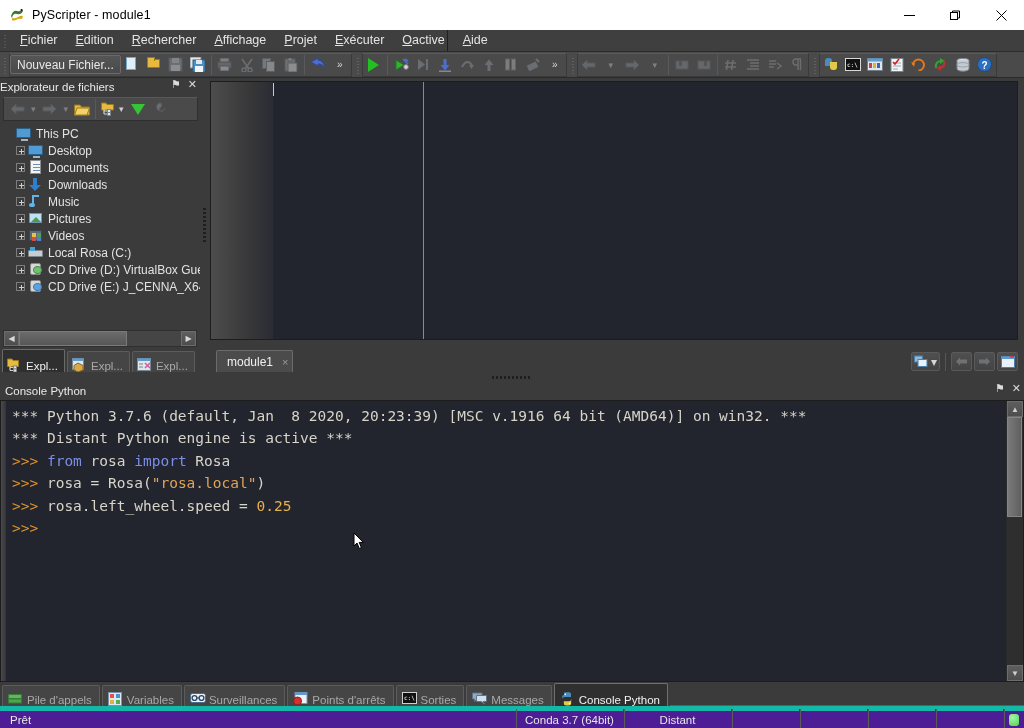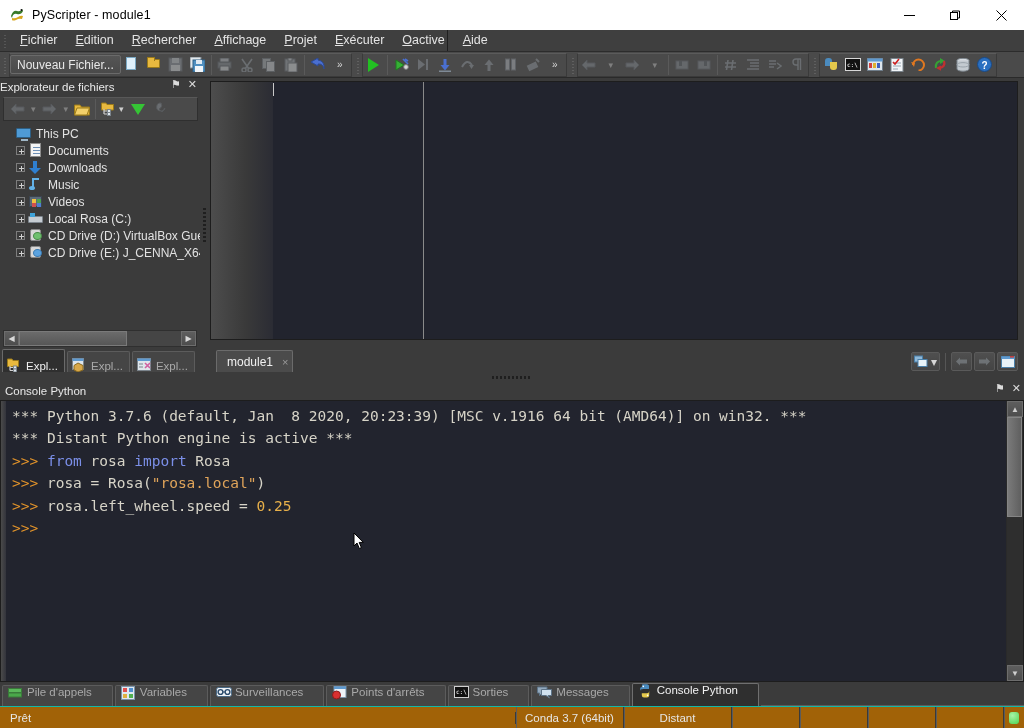--- a/index.html
+++ b/index.html
@@ -135,30 +135,30 @@
      border-left:1px solid #2a2a2a;}
   .cs-arrow { height:16px; flex:0 0 16px; display:flex; align-items:center; justify-content:center;
      background:linear-gradient(#5e5e5e,#4d4d4d); border:1px solid #6d6d6d; font-size:8px; color:#cfcfcf;}
   .cs-track { flex:1 1 auto; background:#2e2e2e; position:relative;}
   .cs-thumb { position:absolute; left:0; top:0; width:15px; height:100px;
      background:linear-gradient(to right,#7a7a7a,#5f5f5f); border:1px solid #858585;}
   .cursor-arrow { position:absolute; width:12px; height:18px; pointer-events:none;}
 
   
   .bottom-tabs { height:24px; flex:0 0 24px; display:flex; align-items:flex-end; padding-left:2px; background:#3b3b3b;}
-  .btab { height:21px; display:flex; align-items:flex-start; padding:0 20px 0 5px; margin-right:2px;
+  .btab { height:21px; display:flex; align-items:flex-end; padding:0 7px 0 5px; margin-right:2px;
      background:#454545; border:1px solid #5c5c5c; border-bottom:none; font-size:11.5px; color:#a9a9a9;
      border-radius:2px 2px 0 0; white-space:nowrap;}
   .btab.active { background:#2f2f2f; color:#f2f2f2; height:23px; border-color:#6f6f6f;}
   .btab .ti { width:15px; height:14px; margin-right:4px; position:relative; flex:0 0 15px;}
   .btab-filler { flex:1 1 auto; height:21px; border-bottom:1px solid #5c5c5c; }
 
   
-  .statusbar { height:22px; flex:0 0 22px; background:#a16207; display:flex; align-items:center;
-     border-top:1px solid #14b8a6; font-size:11.5px; color:#e6e6e6; }
+  .statusbar { height:22px; flex:0 0 22px; background:#4c1d95; display:flex; align-items:center;
+     border-top:5px solid #14b8a6; font-size:11.5px; color:#e6e6e6; }
   .sb-cell { height:22px; display:flex; align-items:center; padding:0 8px; border-right:1px solid #3a3a3a;
      box-shadow:1px 0 0 #5c5c5c inset; }
   .sb-main { flex:1 1 auto; padding-left:10px; border-right:1px solid #3a3a3a;}
   .sb-c { width:108px; justify-content:center;}
   .sb-s { width:68px; }
   .sb-led { width:10px; height:12px; border-radius:3px; background:radial-gradient(circle at 35% 30%,#7ef07e,#2a8c2a);}
 
   
   .ico { position:relative; display:block; width:100%; height:100%; }
   .folder { position:absolute; left:1px; top:3px; width:13px; height:9px; background:#e8b93f;
@@ -550,39 +550,55 @@
             <span class="tree-indent"></span>
             <span class="tree-ico">
                 <i class="monitor"></i>
               </span>
             <span>This PC</span>
           </div>
           <div class="tree-row">
             <span class="tree-indent"></span>
             <span class="expander"></span>
             <span class="tree-ico">
+                <i class="monitor"></i>
+              </span>
+            <span>Desktop</span>
+          </div>
+          <div class="tree-row">
+            <span class="tree-indent"></span>
+            <span class="expander"></span>
+            <span class="tree-ico">
                 <i class="doc"></i>
               </span>
             <span>Documents</span>
           </div>
           <div class="tree-row">
             <span class="tree-indent"></span>
             <span class="expander"></span>
             <span class="tree-ico">
                 <i class="arrdown"></i>
               </span>
             <span>Downloads</span>
           </div>
           <div class="tree-row">
             <span class="tree-indent"></span>
             <span class="expander"></span>
             <span class="tree-ico">
                 <i class="note"></i>
               </span>
             <span>Music</span>
+          </div>
+          <div class="tree-row">
+            <span class="tree-indent"></span>
+            <span class="expander"></span>
+            <span class="tree-ico">
+                <i class="pic"></i>
+              </span>
+            <span>Pictures</span>
           </div>
           <div class="tree-row">
             <span class="tree-indent"></span>
             <span class="expander"></span>
             <span class="tree-ico">
                 <i class="vid"></i>
               </span>
             <span>Videos</span>
           </div>
           <div class="tree-row">

